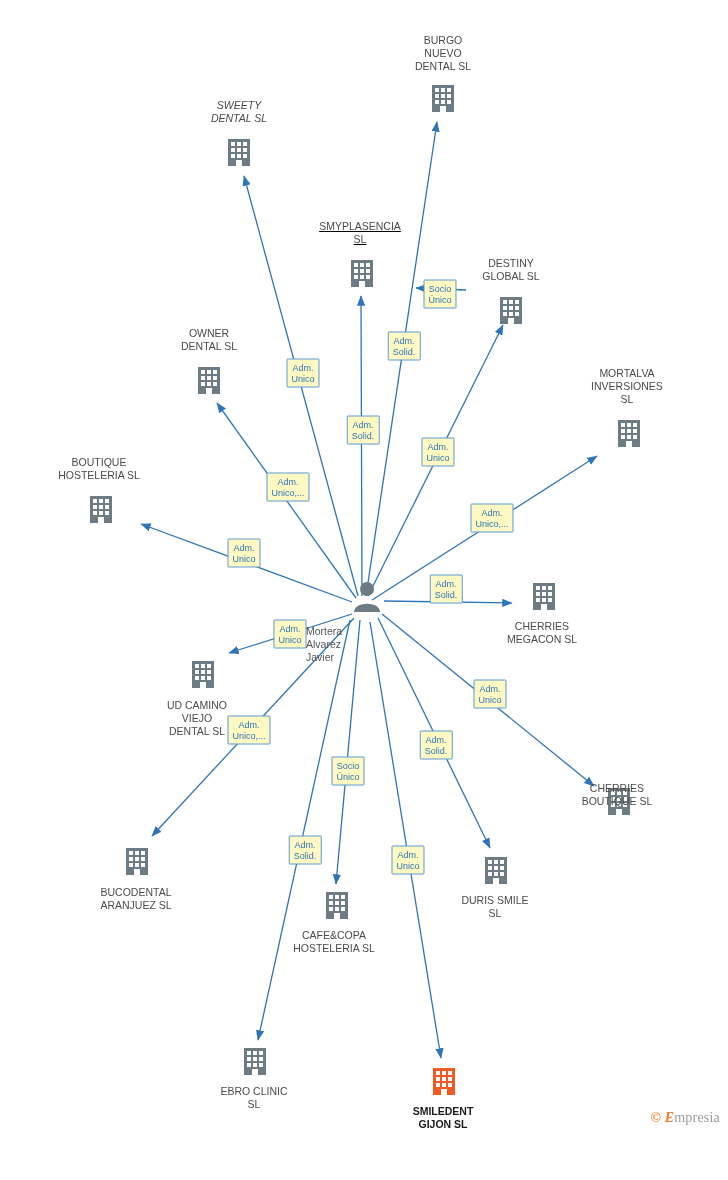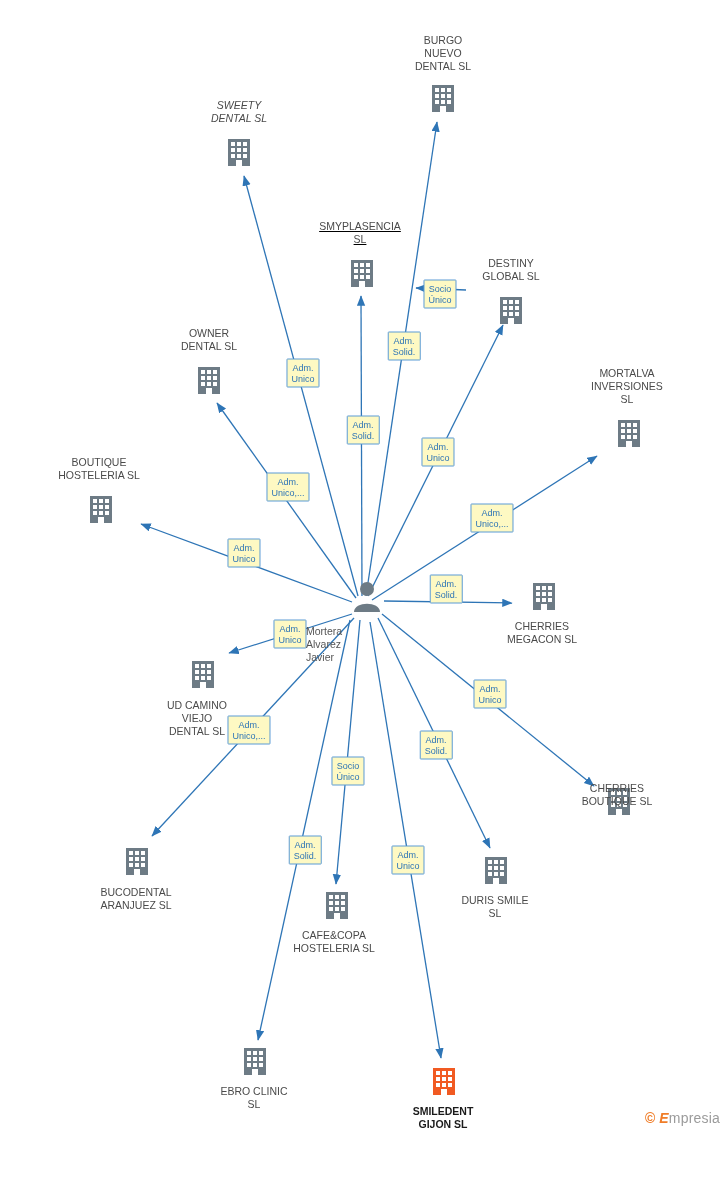--- a/index.html
+++ b/index.html
@@ -68,21 +68,21 @@
     line-height: 13px;
     color: #555555;
     white-space: pre-line;
   }
   #watermark {
     position: absolute;
     right: 8px;
     bottom: 6px;
     font-size: 14px;
     color: #9b9b9b;
-    font-family: Liberation Sans, sans-serif;
+    font-family: Liberation Serif, serif;
     letter-spacing: .2px;
   }
   #watermark .c {
     color: #f07d28;
     font-weight: bold;
     font-style: italic;
   }
 </style>
 </head>
 <body>

